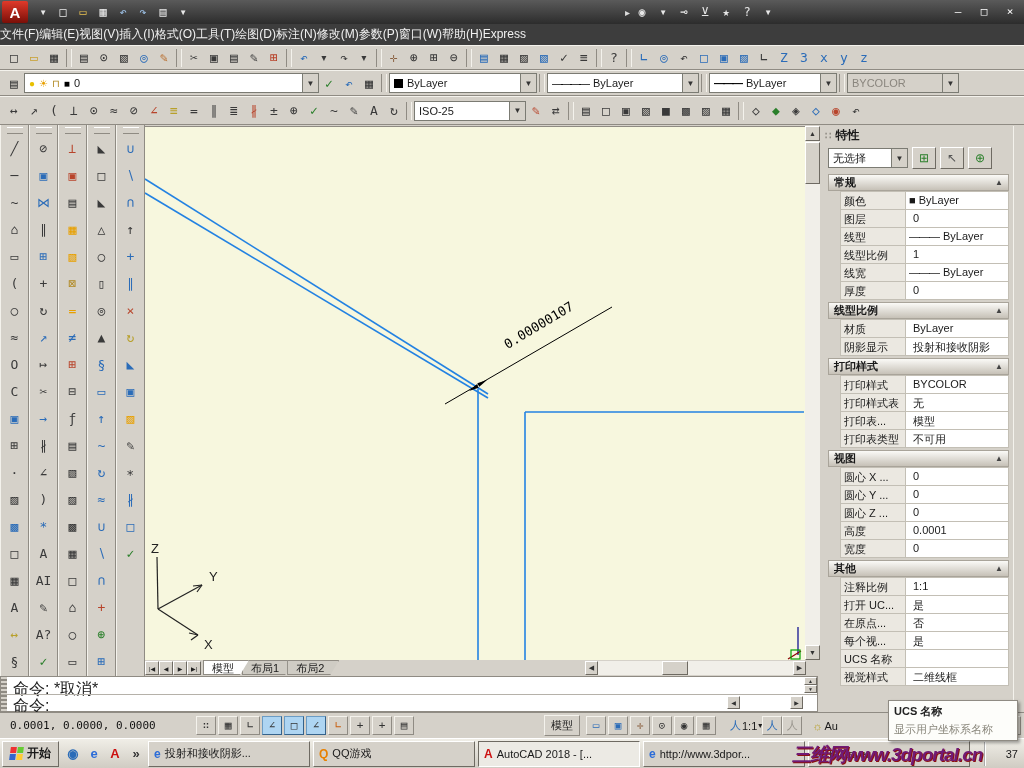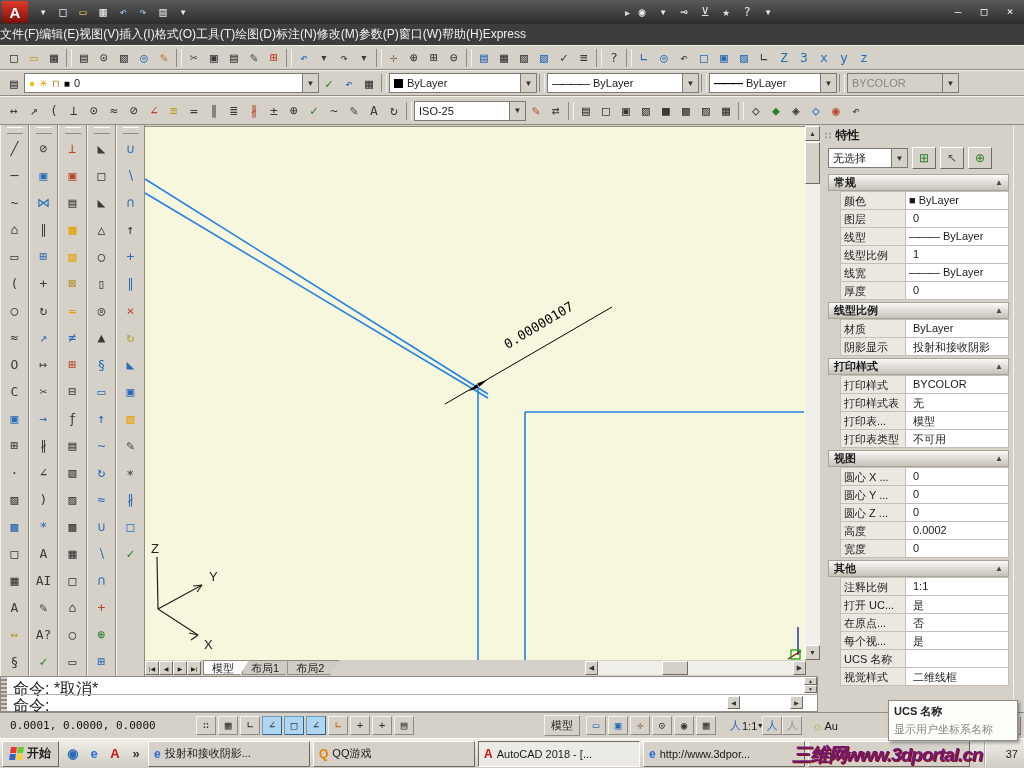--- a/index.html
+++ b/index.html
@@ -1043,21 +1043,21 @@
         <div class="prow">
           <div class="plab">圆心 Y ...</div>
           <div class="pval"><span class="pre"></span><span>0</span></div>
         </div>
         <div class="prow">
           <div class="plab">圆心 Z ...</div>
           <div class="pval"><span class="pre"></span><span>0</span></div>
         </div>
         <div class="prow">
           <div class="plab">高度</div>
-          <div class="pval"><span class="pre"></span><span>0.0002</span></div>
+          <div class="pval"><span class="pre"></span><span>0.0001</span></div>
         </div>
         <div class="prow">
           <div class="plab">宽度</div>
           <div class="pval"><span class="pre"></span><span>0</span></div>
         </div>
     </div>
   </div>
 
   <div class="psection">
     <div class="phead">

